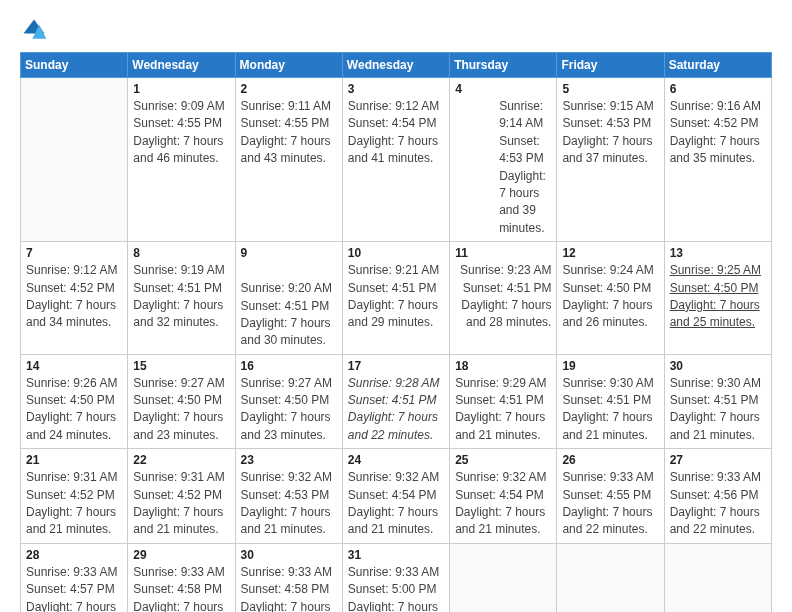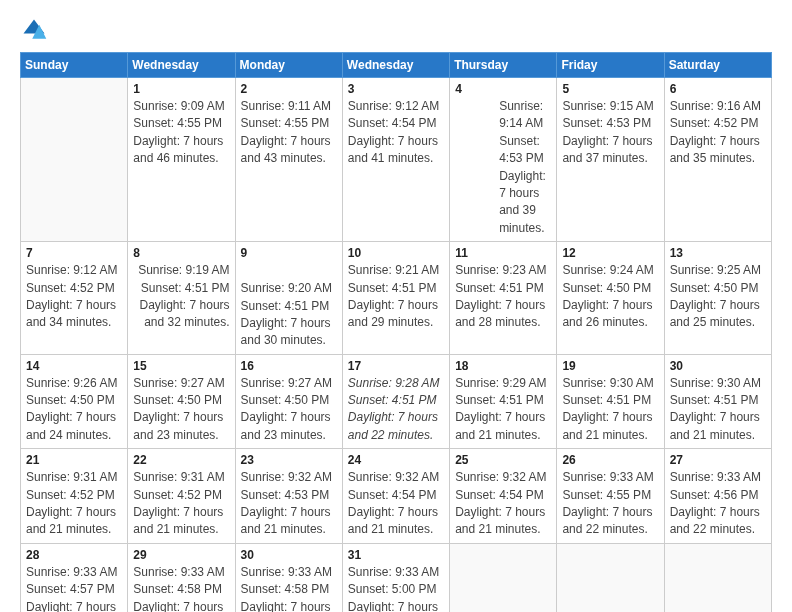--- a/index.html
+++ b/index.html
@@ -177,56 +177,56 @@
         <tr>
           <td>
             <span class="day-num">7</span>
             <div class="cell-info" style="white-space: pre-line;">Sunrise: 9:12 AM
 Sunset: 4:52 PM
 Daylight: 7 hours
 and 34 minutes.</div>
           </td>
           <td>
             <span class="day-num">8</span>
-            <div class="cell-info" style="white-space: pre-line; text-align: right;">Sunrise: 9:19 AM
+            <div class="cell-info" style="white-space: pre-line;">Sunrise: 9:19 AM
 Sunset: 4:51 PM
 Daylight: 7 hours
 and 32 minutes.</div>
           </td>
           <td>
             <span class="day-num">9</span>
             <div class="cell-info" style="white-space: pre-line; margin-top: 20px;">Sunrise: 9:20 AM
 Sunset: 4:51 PM
 Daylight: 7 hours
 and 30 minutes.</div>
           </td>
           <td>
             <span class="day-num">10</span>
             <div class="cell-info" style="white-space: pre-line;">Sunrise: 9:21 AM
 Sunset: 4:51 PM
 Daylight: 7 hours
 and 29 minutes.</div>
           </td>
           <td>
             <span class="day-num">11</span>
-            <div class="cell-info" style="white-space: pre-line;">Sunrise: 9:23 AM
+            <div class="cell-info" style="white-space: pre-line; text-align: right;">Sunrise: 9:23 AM
 Sunset: 4:51 PM
 Daylight: 7 hours
 and 28 minutes.</div>
           </td>
           <td>
             <span class="day-num">12</span>
             <div class="cell-info" style="white-space: pre-line;">Sunrise: 9:24 AM
 Sunset: 4:50 PM
 Daylight: 7 hours
 and 26 minutes.</div>
           </td>
           <td>
             <span class="day-num">13</span>
-            <div class="cell-info" style="white-space: pre-line;">Sunrise: 9:25 AM
+            <div class="cell-info" style="white-space: pre-line; text-decoration: underline;">Sunrise: 9:25 AM
 Sunset: 4:50 PM
 Daylight: 7 hours
 and 25 minutes.</div>
           </td>
         </tr>
         <tr>
           <td>
             <span class="day-num">14</span>
             <div class="cell-info" style="white-space: pre-line;">Sunrise: 9:26 AM
 Sunset: 4:50 PM

